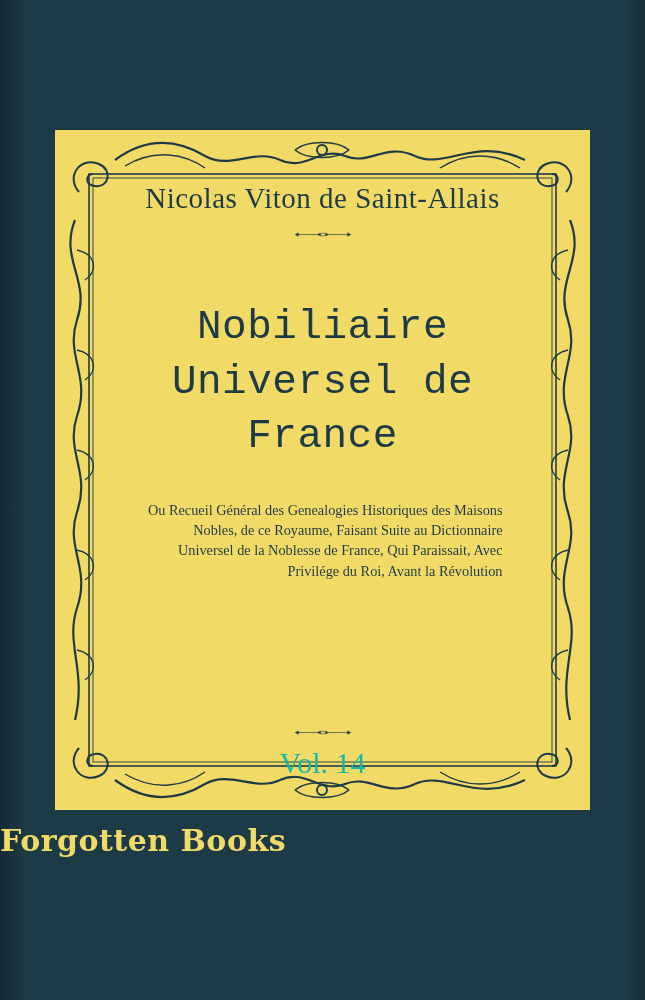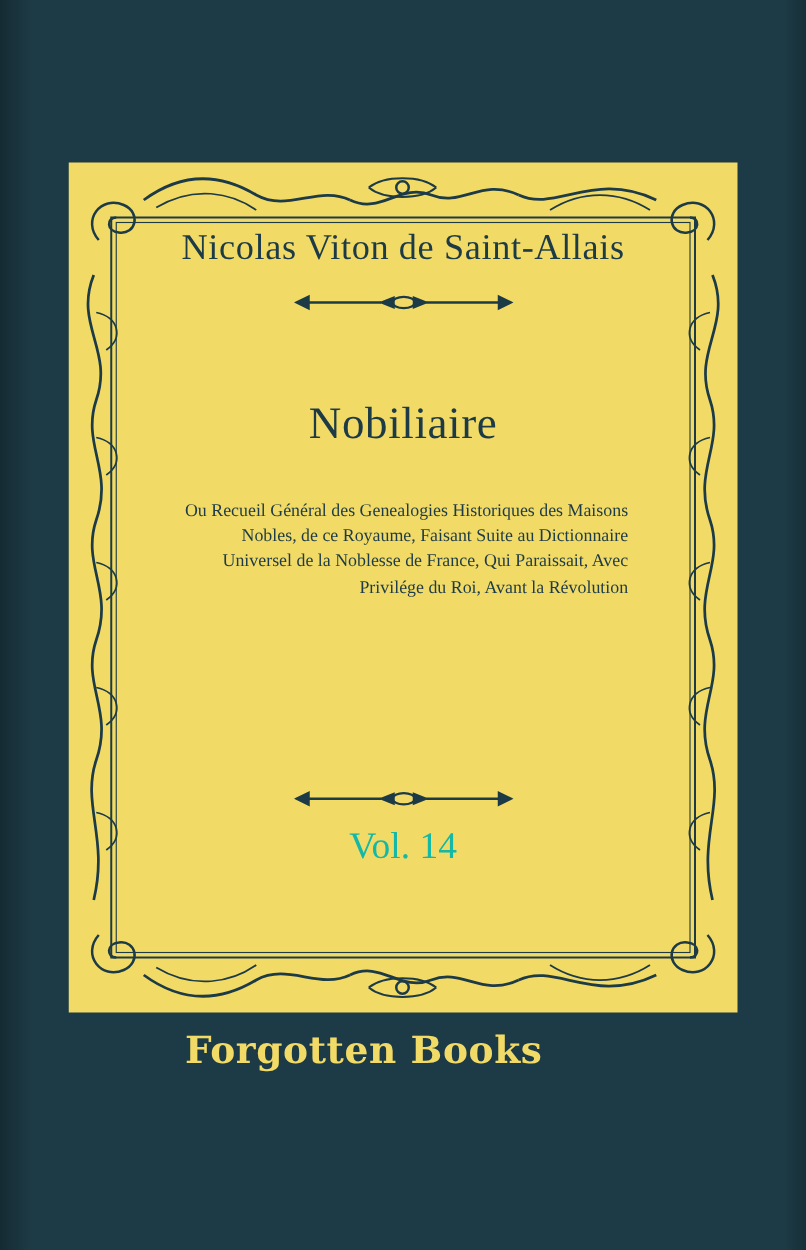--- a/index.html
+++ b/index.html
@@ -92,22 +92,22 @@
     margin-top: 16px;
     width: 180px;
     height: 22px;
   }
 
   .title-block {
     margin-top: 62px;
     width: 100%;
   }
   .title-line {
-    font-family: Liberation Serif, serif;
-    font-size: 36px;
+    font-family: Liberation Mono, monospace;
+    font-size: 41px;
     line-height: 1.33;
     letter-spacing: 0.5px;
     color: #1d3b46;
   }
 
   .subtitle {
     margin-top: 36px;
     width: 360px;
     font-family: "Liberation Serif", serif;
     font-size: 14.3px;
@@ -127,21 +127,21 @@
     font-family: "Liberation Serif", serif;
     font-size: 30px;
     color: #14b8a6;
   }
 
   .publisher {
     position: absolute;
     left: 0;
     top: 822px;
     width: 582px;
-    text-align: center;
+    text-align: left;
     color: #f2da66;
     font-family: "Liberation Serif", serif;
     font-size: 33px;
     letter-spacing: 1px;
     font-weight: bold;
   }
   .publisher .pub-inner {
     display: inline-block;
     font-family: "DejaVu Serif", serif;
     font-weight: bold;
@@ -218,20 +218,21 @@
         <ellipse cx="90" cy="11" rx="9" ry="4.5" fill="none" stroke-width="1.8"></ellipse>
         <path d="M72 11 L 82 7 L 82 15 Z"></path>
         <path d="M108 11 L 98 7 L 98 15 Z"></path>
         <path d="M4 11 L 14 6 L 14 16 Z"></path>
         <path d="M176 11 L 166 6 L 166 16 Z"></path>
       </g>
     </svg>
 
     <div class="title-block">
       <div class="title-line">Nobiliaire</div>
+      <div class="title-line">Universel de France</div>
     </div>
 
     <div class="subtitle">Ou Recueil Général des Genealogies Historiques des Maisons Nobles, de ce Royaume, Faisant Suite au Dictionnaire Universel de la Noblesse de France, Qui Paraissait, Avec Privilége du Roi, Avant la Révolution</div>
 
     <svg class="divider2" viewBox="0 0 180 22">
       <g stroke="#1d3b46" fill="#1d3b46" stroke-width="1.6">
         <path d="M10 11 L 72 11" stroke-width="2"></path>
         <path d="M108 11 L 170 11" stroke-width="2"></path>
         <ellipse cx="90" cy="11" rx="9" ry="4.5" fill="none" stroke-width="1.8"></ellipse>
         <path d="M72 11 L 82 7 L 82 15 Z"></path>

